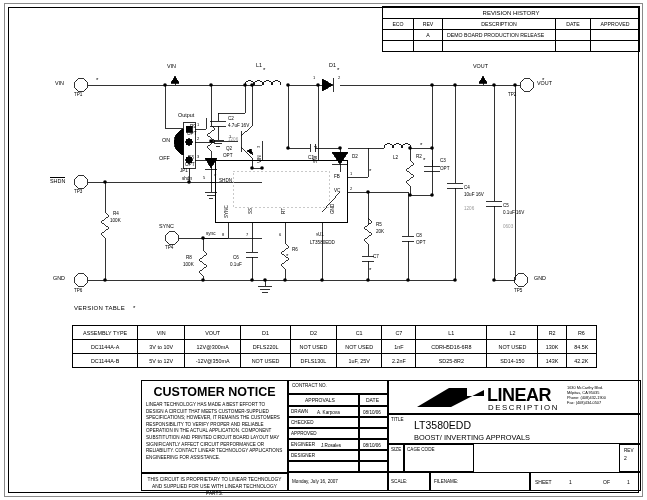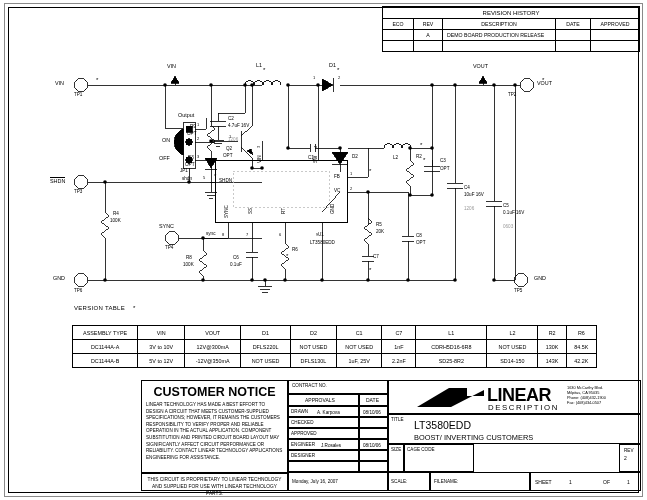--- a/index.html
+++ b/index.html
@@ -525,21 +525,21 @@
       <div style="position:absolute;left:99px;top:22px;font-size:7.8px;letter-spacing:1.6px;">DESCRIPTION</div>
       <div class="addr" style="position:absolute;left:178px;top:4px;">1630 McCarthy Blvd.</div>
       <div class="addr" style="position:absolute;left:178px;top:9px;">Milpitas, CA 95035</div>
       <div class="addr" style="position:absolute;left:178px;top:14px;">Phone: (408)432-1900</div>
       <div class="addr" style="position:absolute;left:178px;top:19px;">Fax: (408)434-0507</div>
     </div>
 
     <div class="cell" style="left:247px;top:34px;width:253px;height:30px;">
       <span class="lbl" style="left:2px;top:2px;">TITLE</span>
       <div class="big" style="position:absolute;left:25px;top:4px;">LT3580EDD</div>
-      <div class="med" style="position:absolute;left:25px;top:18px;">BOOST/ INVERTING CUSTOMERS</div>
+      <div class="med" style="position:absolute;left:25px;top:18px;">BOOST/ INVERTING APPROVALS</div>
     </div>
 
     <div class="cell" style="left:247px;top:64px;width:16px;height:28px;">
       <span class="lbl" style="left:2px;top:2px;">SIZE</span>
       <span class="lbl" style="left:4px;top:12px;"></span>
     </div>
     <div class="cell" style="left:263px;top:64px;width:70px;height:28px;">
       <span class="lbl" style="left:2px;top:2px;">CAGE CODE</span>
       <span class="lbl" style="left:20px;top:12px;"></span>
     </div>

